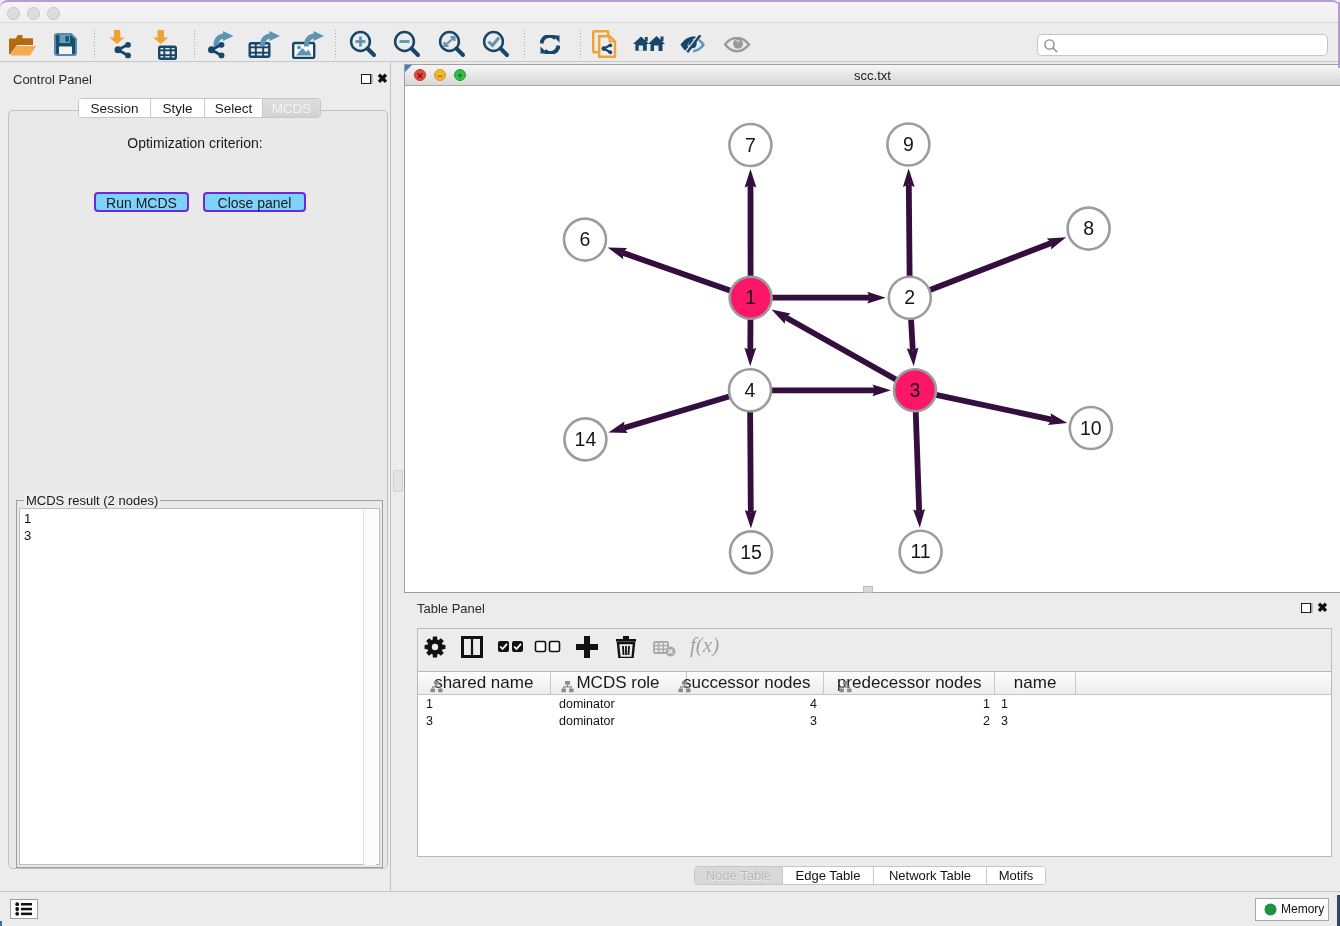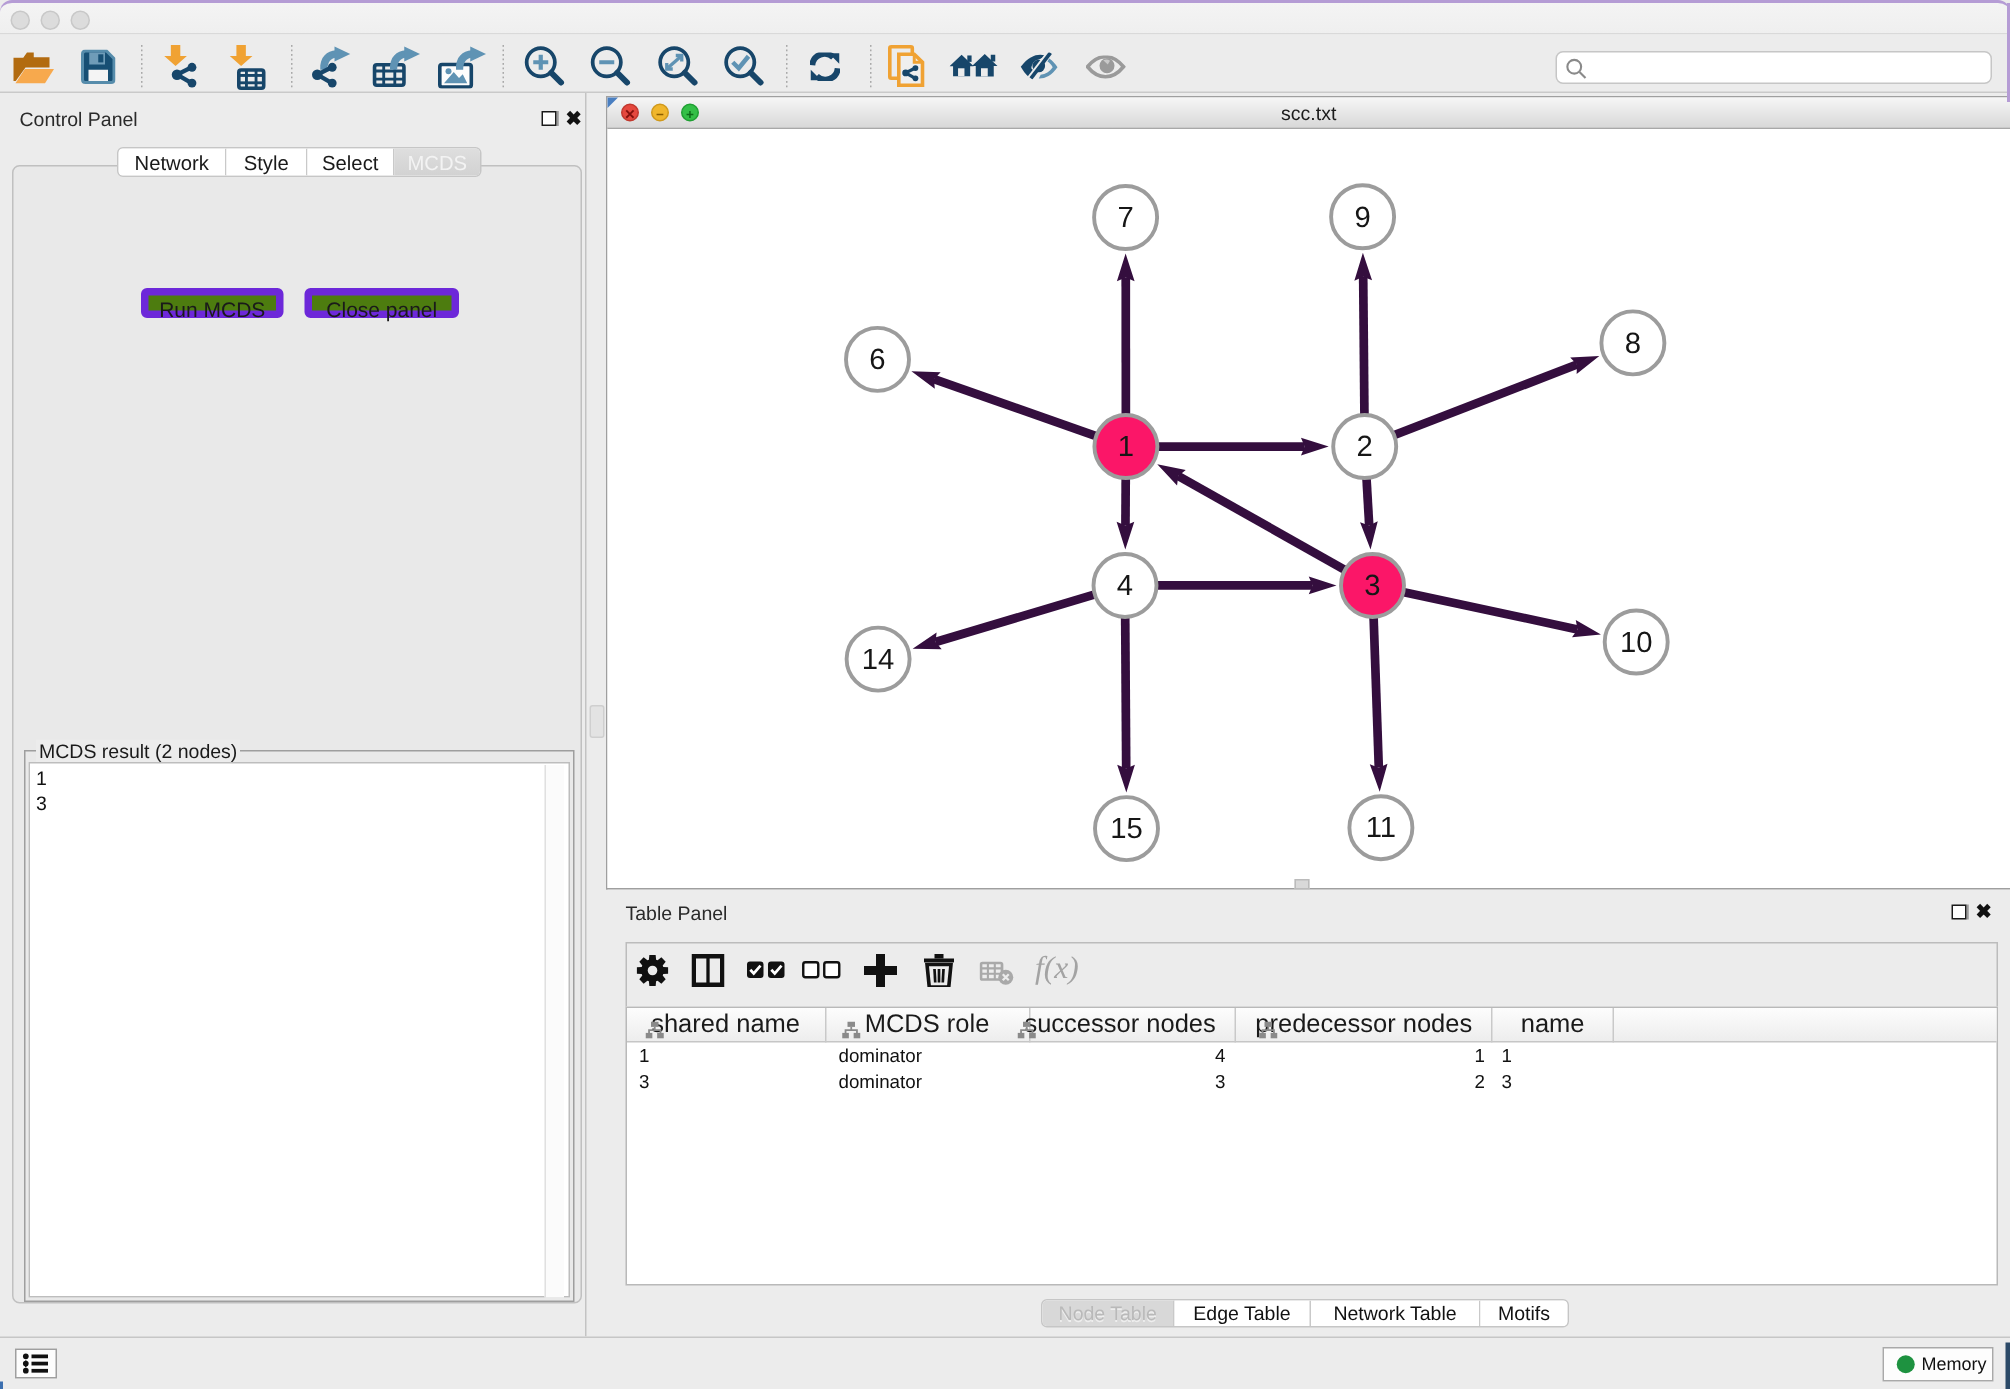--- a/index.html
+++ b/index.html
@@ -16,21 +16,21 @@
 #cpanel-title { position:absolute; left:13px; top:10px; font-size:13px; color:#2a2a2a;text-align:right; }
 .float-ico { position:absolute; width:10px; height:10px; border:1.5px solid #1a1a1a; background:#fff; box-shadow:1.5px 0 0 #9a9a9a; }
 .x-ico { position:absolute; font-size:13px; font-weight:bold; color:#111; line-height:12px; }
 #tabs { position:absolute; left:78px; top:36px; height:20px; display:flex; border:1px solid #c6c6c6; border-radius:4px; overflow:hidden; background:#fff; }
 #tabs .tab { font-size:13.5px; color:#1a1a1a; text-align:center; line-height:19px; border-right:1px solid #c9c9c9; background:#fff; }
 #tabs .tab:last-child { border-right:none; }
 #tabs .tab.dis { background:linear-gradient(#dedede,#d2d2d2); color:#f3f3f3; }
 #cp-inner { position:absolute; left:8px; top:48px; width:380px; height:759px; background:#e9e9e9; border:1px solid #c0c0c0; border-radius:5px; }
 #optlabel { position:absolute; left:0; top:73px; width:100%; text-align:center; font-size:14px; color:#1a1a1a; }
 #dropdown { position:absolute; left:44px; top:98px; width:310px; height:20px; background:#fff; border:1px solid #ababab; border-radius:4px; font-size:14px; color:#1a1a1a; line-height:18px; padding-left:14px; }
-.btn { position:absolute; top:130px; height:20px; background:#4d7c0f; border:5px solid #6d28d9; border-radius:4px; font-size:14px; color:#1a1a1a; text-align:center; line-height:18px; }
+.btn { position:absolute; top:130px; height:20px; background:#7dd3fc; border:2px solid #6d28d9; border-radius:4px; font-size:14px; color:#1a1a1a; text-align:center; line-height:18px; }
 #fieldset { position:absolute; left:16px; top:438px; width:367px; height:368px; border:1px solid #9e9e9e; }
 #fieldset-legend { position:absolute; left:7px; top:-8px; background:#ececec; padding:0 2px; font-size:13px; color:#1a1a1a; }
 #fs-white { position:absolute; left:2px; top:7px; width:361px; height:357px; background:#fff; border:1px solid #bdbdbd; font-size:13px; color:#111; line-height:16.5px; }
 #fs-scroll { position:absolute; right:3px; top:1px; width:13px; height:355px; background:#fbfbfb; border-left:1px solid #e0e0e0; }
 #netwin { left:404px; top:64px; width:936px; height:529px; border:1px solid #9f9f9f; border-right:none; background:#fff; }
 #net-titlebar { position:absolute; left:0; top:0; width:100%; height:21px; background:linear-gradient(#f6f6f6,#d8d8d8); border-bottom:1px solid #a8a8a8; }
 #net-title { position:absolute; top:3px; left:0; width:100%; text-align:center; font-size:13px; color:#1a1a1a; }
 .mac { position:absolute; top:4px; width:12px; height:12px; border-radius:50%; font-size:9px; font-weight:bold; text-align:center; line-height:12px; }
 #canvas { position:absolute; left:0; top:21px; width:934px; height:506px; background:#fff; overflow:hidden; }
 #tablepanel { left:404px; top:595px; width:936px; height:296px; background:#ececec; }
@@ -199,25 +199,26 @@
       </svg>
     </div>
 </div>
 
 <div class="abs" id="cpanel">
   <div id="cpanel-title">Control Panel</div>
   <div class="float-ico" style="left:361px; top:12px"></div>
   <div class="x-ico" style="left:377px; top:11px">✖</div>
   <div id="cp-inner"></div>
   <div id="tabs">
-    <div class="tab" style="width:72px">Network</div>
+    <div class="tab" style="width:72px">Session</div>
     <div class="tab" style="width:54px">Style</div>
     <div class="tab" style="width:58px">Select</div>
     <div class="tab dis" style="width:57px">MCDS</div>
   </div>
+  <div id="optlabel">Optimization criterion:</div>
   <div class="btn" style="left:94px; width:95px">Run MCDS</div>
   <div class="btn" style="left:203px; width:103px">Close panel</div>
   <div id="fieldset">
     <div id="fieldset-legend">MCDS result (2 nodes)</div>
     <div id="fs-white">
         <div style="position:absolute;left:4px;top:2px">1<br>3</div>
         <div id="fs-scroll"></div>
       </div>
   </div>
 </div>

